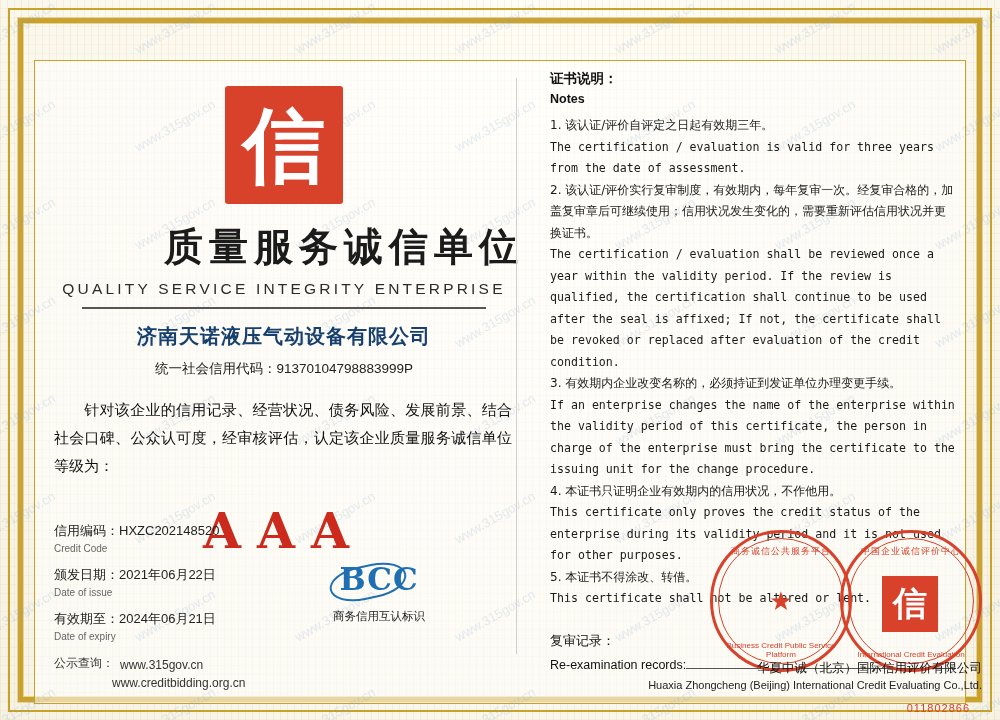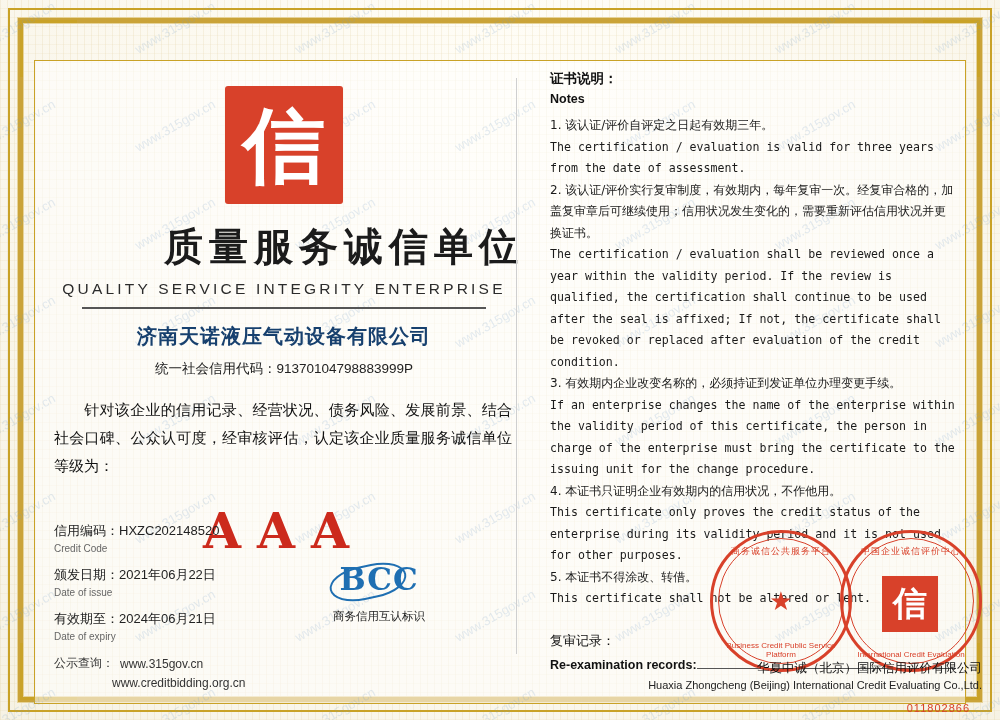--- a/index.html
+++ b/index.html
@@ -131,21 +131,21 @@
     margin-top:22px;
   }
 
   
   .info{
     position:absolute;left:10px;bottom:6px;width:470px;font-size:12px;color:#333;
   }
   .info .row{margin-bottom:11px;line-height:15px;}
   .info .row .cn{font-size:13px;color:#222;}
   .info .row .en{font-size:10px;color:#666;display:block;margin-top:2px;}
-  .info .last{display:flex;gap:6px;align-items:center;margin-top:4px;}
+  .info .last{display:flex;gap:6px;align-items:flex-end;margin-top:4px;}
 
   .bcc{
     position:absolute;left:282px;bottom:72px;width:106px;text-align:center;
   }
   .bcc .mark{
     font-size:31px;font-weight:700;color:#1f6fb2;letter-spacing:1px;
     font-family:"DejaVu Serif", serif;position:relative;display:inline-block;
   }
   .bcc .mark::before{
     content:"";position:absolute;left:-10px;top:4px;width:74px;height:30px;
@@ -178,21 +178,21 @@
     font-size:11.6px;
     line-height:21.5px;
     color:#1a1a1a;
     font-family:"DejaVu Sans Mono","Liberation Mono",monospace;
   }
   .notes p{margin:0 0 0 0;}
   .notes p.cn{font-family:"DejaVu Sans","Liberation Sans",sans-serif;font-size:12px;}
   .reexam{
     margin-top:22px;font-size:13px;color:#111;
   }
-  .reexam .en{display:flex;align-items:baseline;margin-top:6px;font-weight:700;font-size:12.5px;}
+  .reexam .en{display:flex;align-items:baseline;margin-top:6px;font-weight:400;font-size:12.5px;}
   .reexam .line{flex:1;border-bottom:1px solid #555;height:12px;}
 
   
   .stamp{
     position:absolute;border:3px solid #d8412a;border-radius:50%;
     color:#d8412a;
   }
   .stamp1{width:136px;height:136px;right:148px;bottom:48px;}
   .stamp2{width:136px;height:136px;right:18px;bottom:48px;}
   .stamp .ring{

